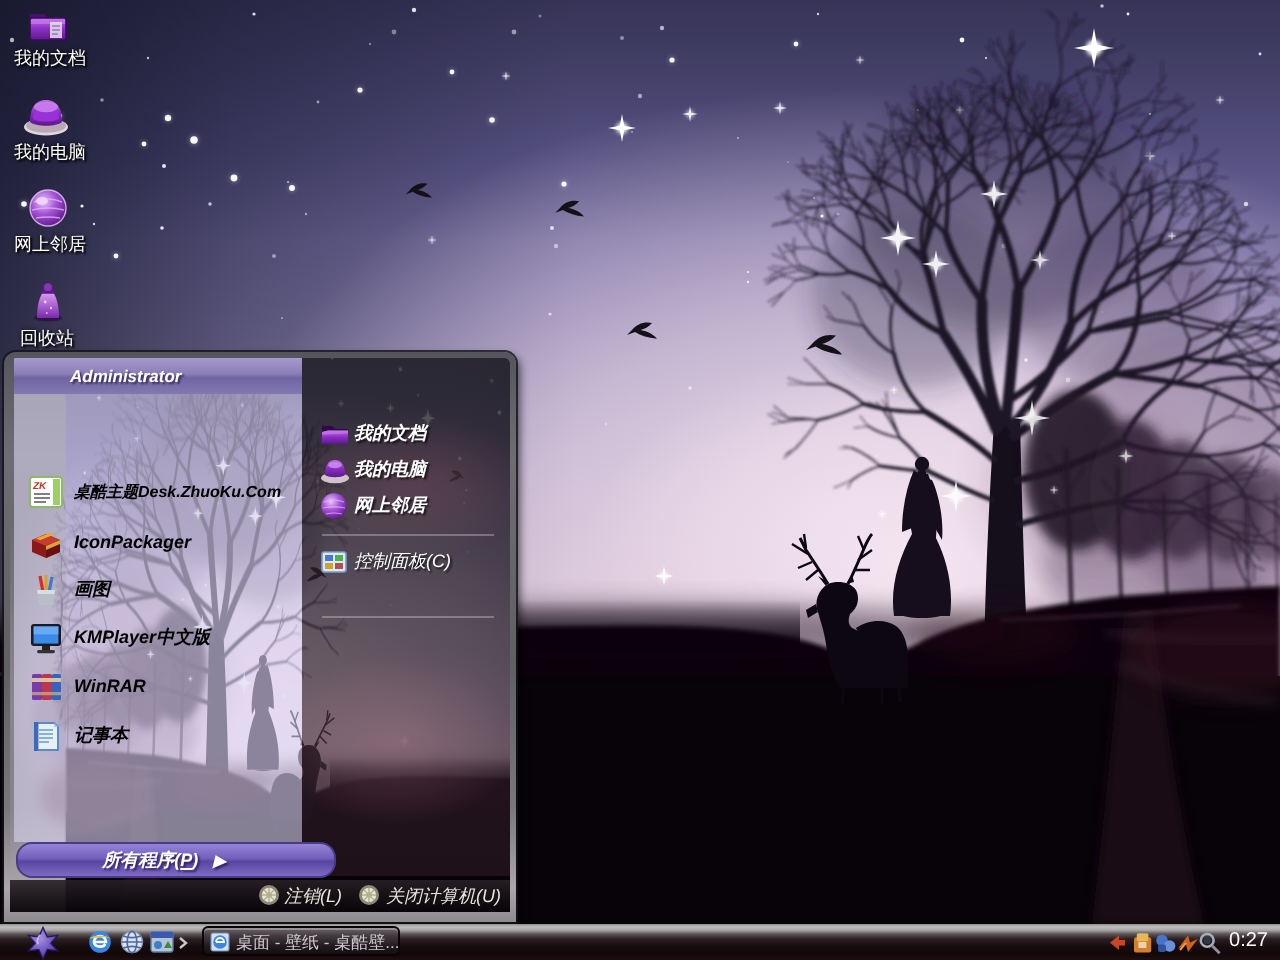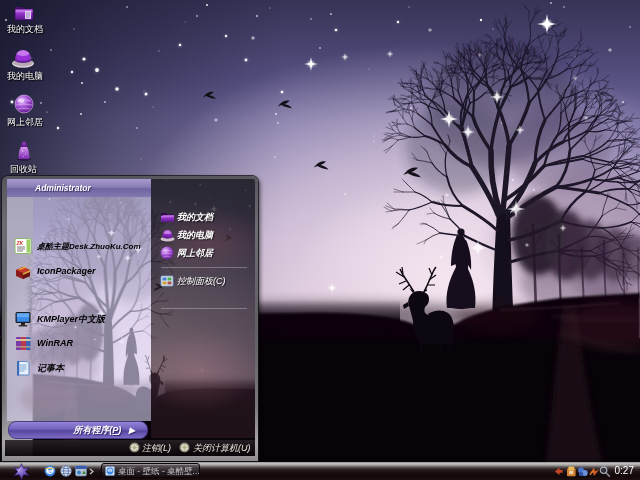--- a/index.html
+++ b/index.html
@@ -10,23 +10,23 @@
 
 #menu{position:absolute;left:2px;top:176px;width:256px;height:285px;border-radius:6px 6px 0 0;
 background:linear-gradient(180deg,#55555c 0%,#6e6e72 18%,#606064 55%,#7a777c 80%,#aaa6ab 94%,#8e8a8f 100%);
 box-shadow:0 0 0 1px rgba(20,20,25,.8),2px 2px 4px rgba(0,0,0,.6);}
 #menuin{position:absolute;left:3px;top:3px;width:250px;height:277px;overflow:hidden;border-radius:3px 3px 0 0;font-style:italic;}
 #mbg{position:absolute;left:0;top:0;}
 #lpanel{position:absolute;left:2px;top:18px;width:144px;height:224px;background:rgba(219,212,242,.60);}
 #rpanel{position:absolute;left:146px;top:0px;width:104px;height:259px;background:radial-gradient(90px 50px at 55% 24%,rgba(150,80,95,.28),rgba(150,80,95,0) 70%),radial-gradient(90px 60px at 45% 74%,rgba(196,130,150,.30),rgba(196,130,150,0) 70%),linear-gradient(180deg,rgba(38,36,42,.82),rgba(48,26,36,.60));}
 #mhead{position:absolute;left:2px;top:0px;width:144px;height:18px;background:linear-gradient(180deg,#a69bd0 0%,#8a7db4 45%,#7064a2 55%,#8478b0 100%);
 color:#fff;font-size:8.5px;font-weight:bold;line-height:18px;padding-left:28px;box-sizing:border-box;text-shadow:1px 1px 1px rgba(40,30,80,.8);}
-#allprog{position:absolute;left:3px;top:242px;width:140px;height:18px;border-radius:8px;
+#allprog{position:absolute;left:3px;top:242px;width:160px;height:18px;border-radius:8px;
 background:linear-gradient(180deg,#9484d6 0%,#7260bc 45%,#5646a0 55%,#7e6ac4 100%);
-border:1px solid #4a3a88;box-sizing:border-box;color:#fff;font-size:9px;font-weight:bold;text-align:right;line-height:16px;text-shadow:1px 1px 1px #332266;}
+border:1px solid #4a3a88;box-sizing:border-box;color:#fff;font-size:9px;font-weight:bold;text-align:center;line-height:16px;text-shadow:1px 1px 1px #332266;}
 #mfoot{position:absolute;left:0px;top:261px;width:250px;height:16px;background:linear-gradient(180deg,rgba(40,32,38,.9),rgba(8,4,8,.95));
 color:#e8e4da;font-size:9px;line-height:16px;}
 .litem{position:absolute;left:7px;width:136px;height:24px;color:#000;font-size:9px;font-weight:bold;}
 .litem .ic{position:absolute;left:2px;top:3px;width:18px;height:18px;}
 .litem .tx{position:absolute;left:25px;top:50%;transform:translateY(-50%);white-space:nowrap;}
 .ritem{position:absolute;left:0;width:104px;height:18px;color:#fff;font-size:9px;}
 .ritem .ic{position:absolute;left:9px;top:2px;width:14px;height:14px;}
 .ritem .tx{position:absolute;left:26px;top:50%;transform:translateY(-50%);white-space:nowrap;text-shadow:1px 1px 1px rgba(0,0,0,.7);}
 .rsep{position:absolute;left:10px;width:86px;height:1px;background:rgba(255,255,255,.28);}
 
@@ -1039,20 +1039,30 @@
       <div class="litem" style="top:80px">
         <span class="ic"><svg width="18" height="18" viewBox="0 0 18 18">
 <path d="M2,8 L9,5 L16,8 L16,14 L9,17 L2,14 Z" fill="#8a1a1a"></path>
 <path d="M2,8 L9,11 L16,8 L9,5 Z" fill="#c83a2a"></path>
 <path d="M9,11 L9,17 L16,14 L16,8 Z" fill="#6a1010"></path>
 <path d="M4,7.2 L11,4.4 L13,5.2 L6,8.1 Z" fill="#e8a83a"></path>
 <path d="M9,11 L9,13 L16,10 L16,8 Z" fill="#e8c04a" opacity="0.85"></path>
 </svg></span>
         <span class="tx">IconPackager</span>
       </div>
+      <div class="litem" style="top:104px">
+        <span class="ic"><svg width="18" height="18" viewBox="0 0 18 18">
+<path d="M6,2 L7.5,10 M9,1.5 L9,10 M12,2.5 L10.5,10" stroke-width="1.6" stroke="#d8a030" fill="none"></path>
+<path d="M6,2 L7.5,10" stroke="#d03030" stroke-width="1.6"></path>
+<path d="M12,2.5 L10.5,10" stroke="#3a7ad0" stroke-width="1.6"></path>
+<path d="M4.5,9 L13.5,9 L12.5,16.5 L5.5,16.5 Z" fill="#b8bec8"></path>
+<path d="M4.5,9 L13.5,9 L13.2,11 L4.8,11 Z" fill="#d8dee8"></path>
+</svg></span>
+        <span class="tx">画图</span>
+      </div>
       <div class="litem" style="top:152px">
         <span class="ic"><svg width="18" height="18" viewBox="0 0 18 18">
 <rect x="2" y="3" width="5" height="13" rx="0.8" fill="#7a3aa8"></rect>
 <rect x="7" y="3" width="5" height="13" rx="0.8" fill="#b83a50"></rect>
 <rect x="12" y="3" width="4.5" height="13" rx="0.8" fill="#3a62b8"></rect>
 <rect x="2" y="5" width="14.5" height="2" fill="#e8d8a8" opacity="0.85"></rect>
 <rect x="2" y="12" width="14.5" height="1.6" fill="#c8b888" opacity="0.7"></rect>
 </svg></span>
         <span class="tx">WinRAR</span>
       </div>

